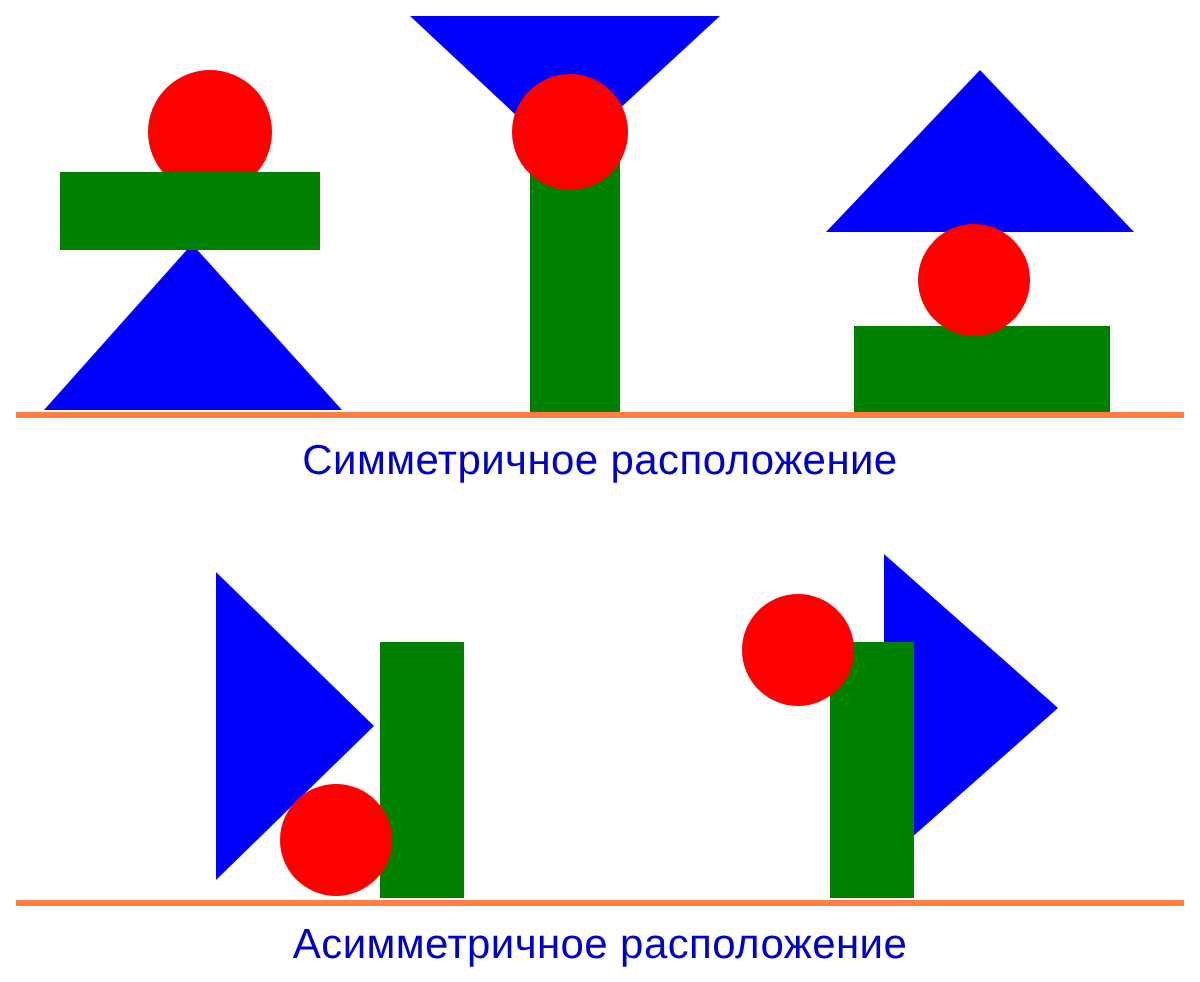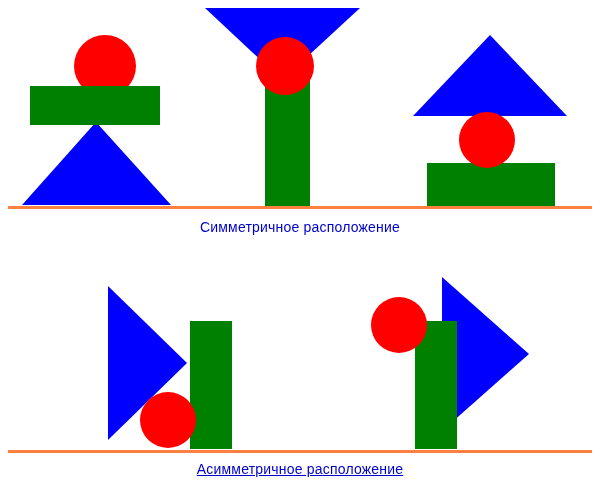--- a/index.html
+++ b/index.html
@@ -16,26 +16,26 @@
     left: 0; top: 0;
     width: 600px; height: 491px;
     display: block;
   }
   .caption {
     position: absolute;
     left: 0;
     width: 600px;
     text-align: center;
     color: #0000CC;
-    font-size: 14px;
+    font-size: 21px;
     font-weight: 400;
     letter-spacing: 0.2px;
   }
   .caption-symmetric { top: 219px; }
-  .caption-asymmetric { top: 461px; text-decoration: underline; }
+  .caption-asymmetric { top: 461px; }
 </style>
 </head>
 <body>
 
 <div class="canvas">
 
   <svg class="shapes" viewBox="0 0 600 491" aria-hidden="true">
 
     <g>
       <circle cx="105" cy="66" r="31" fill="#FF0000"></circle>

